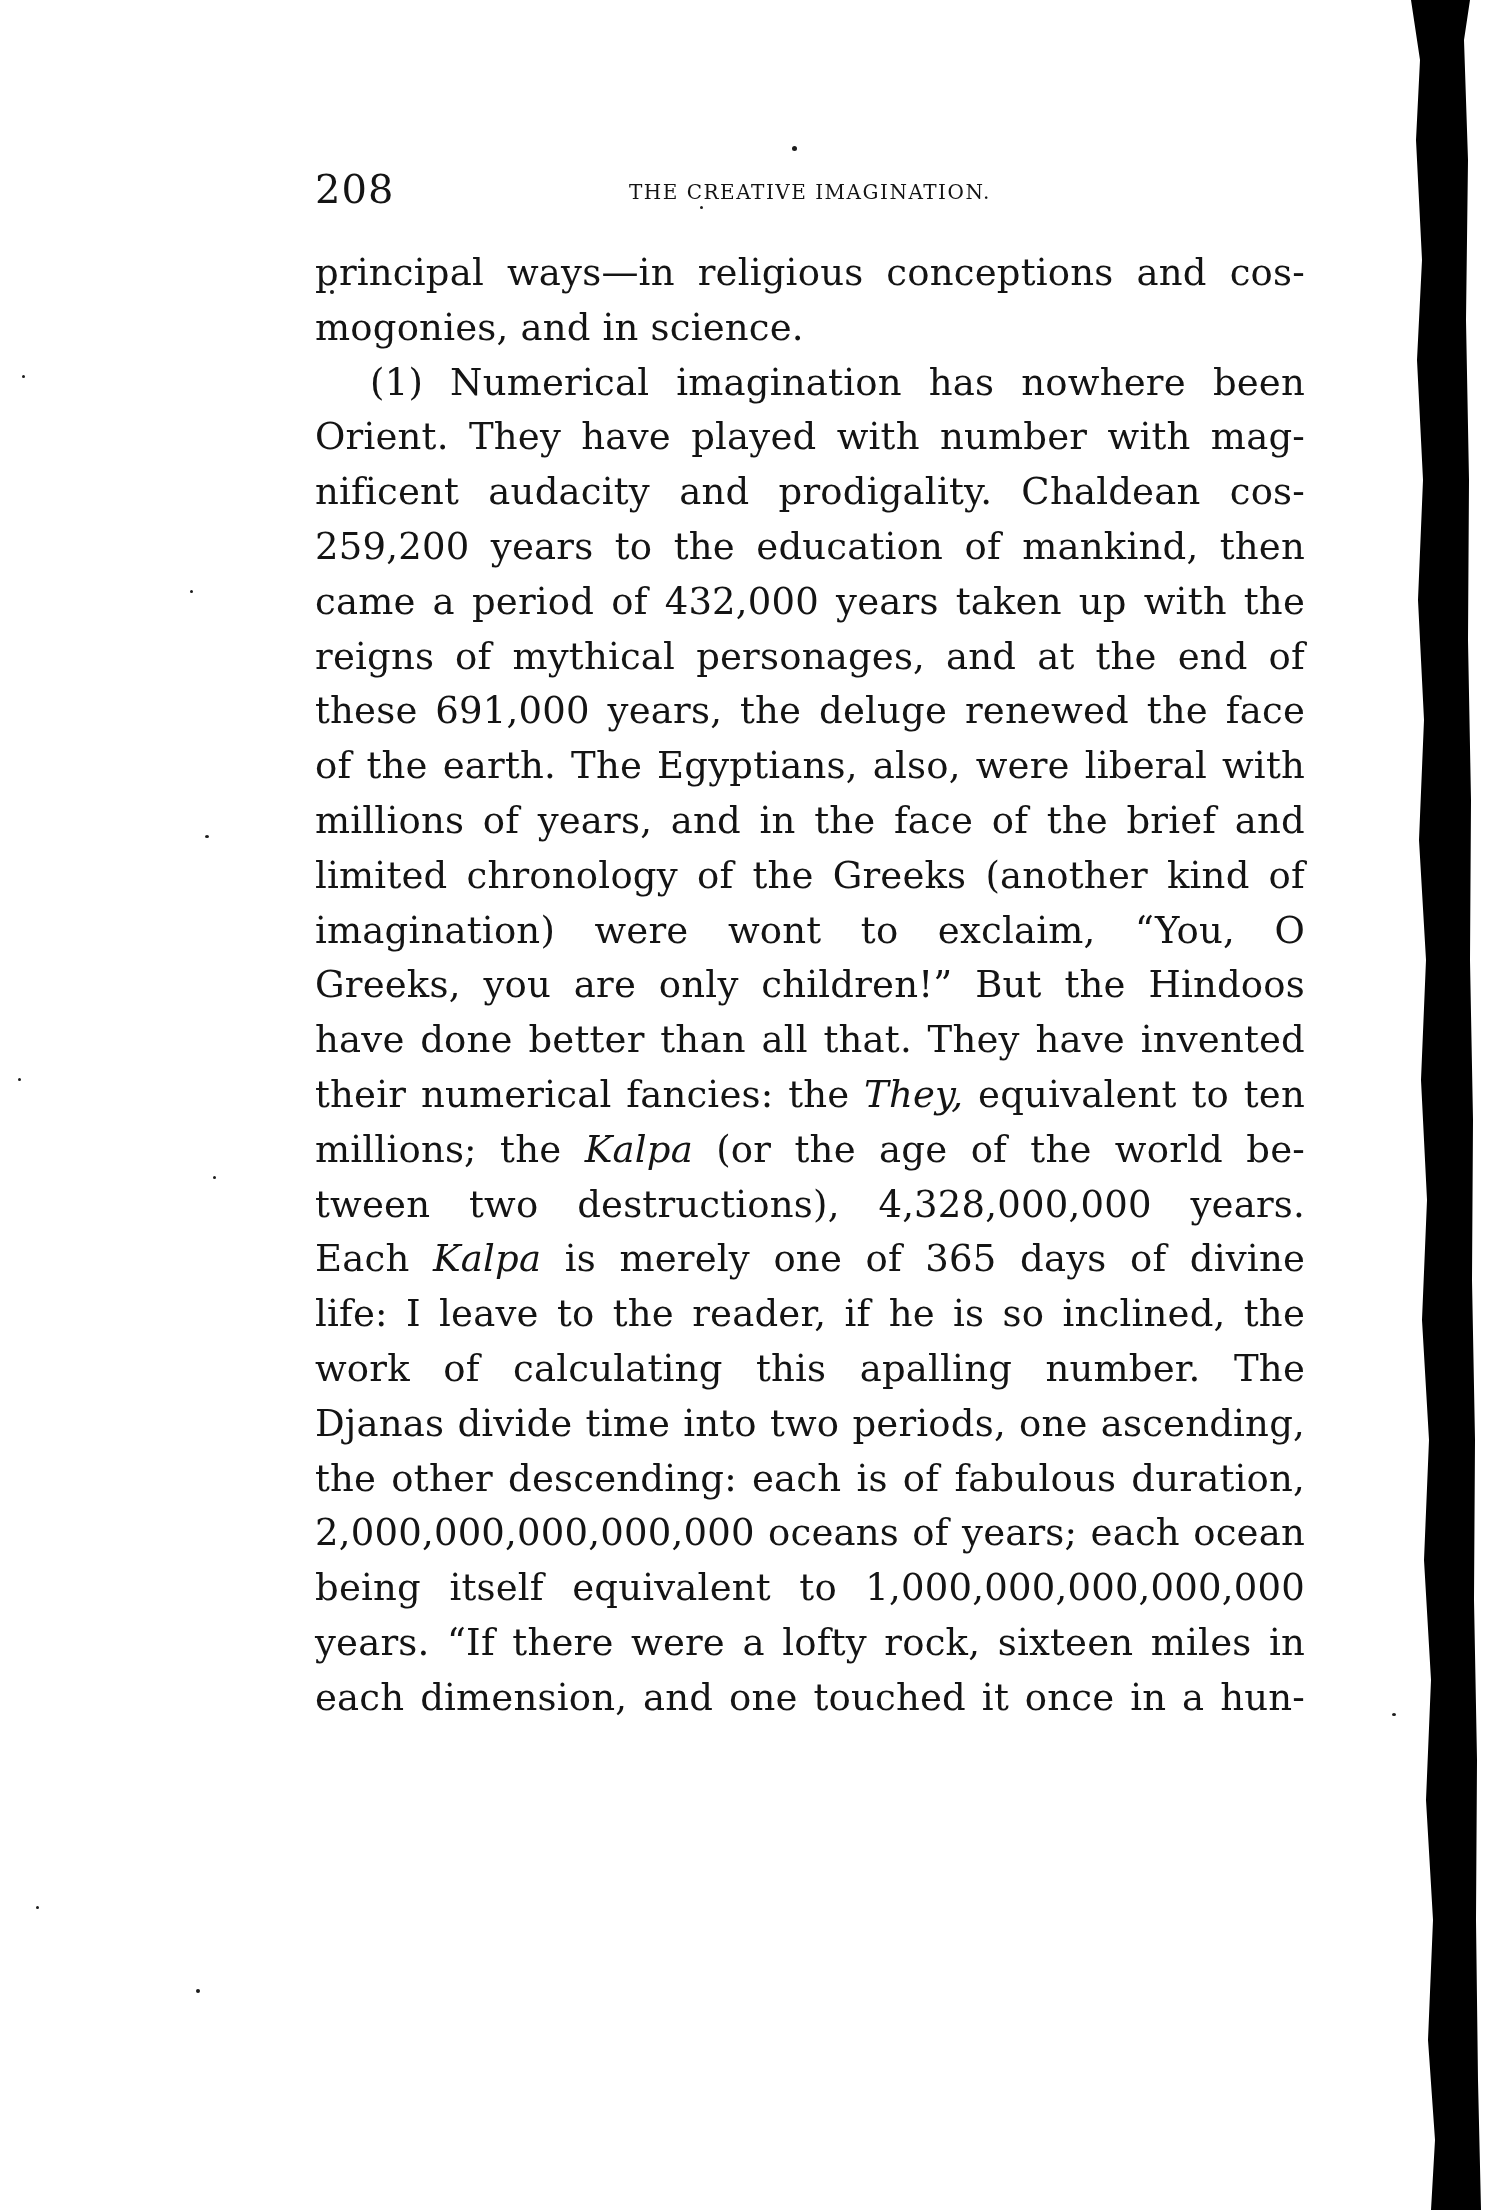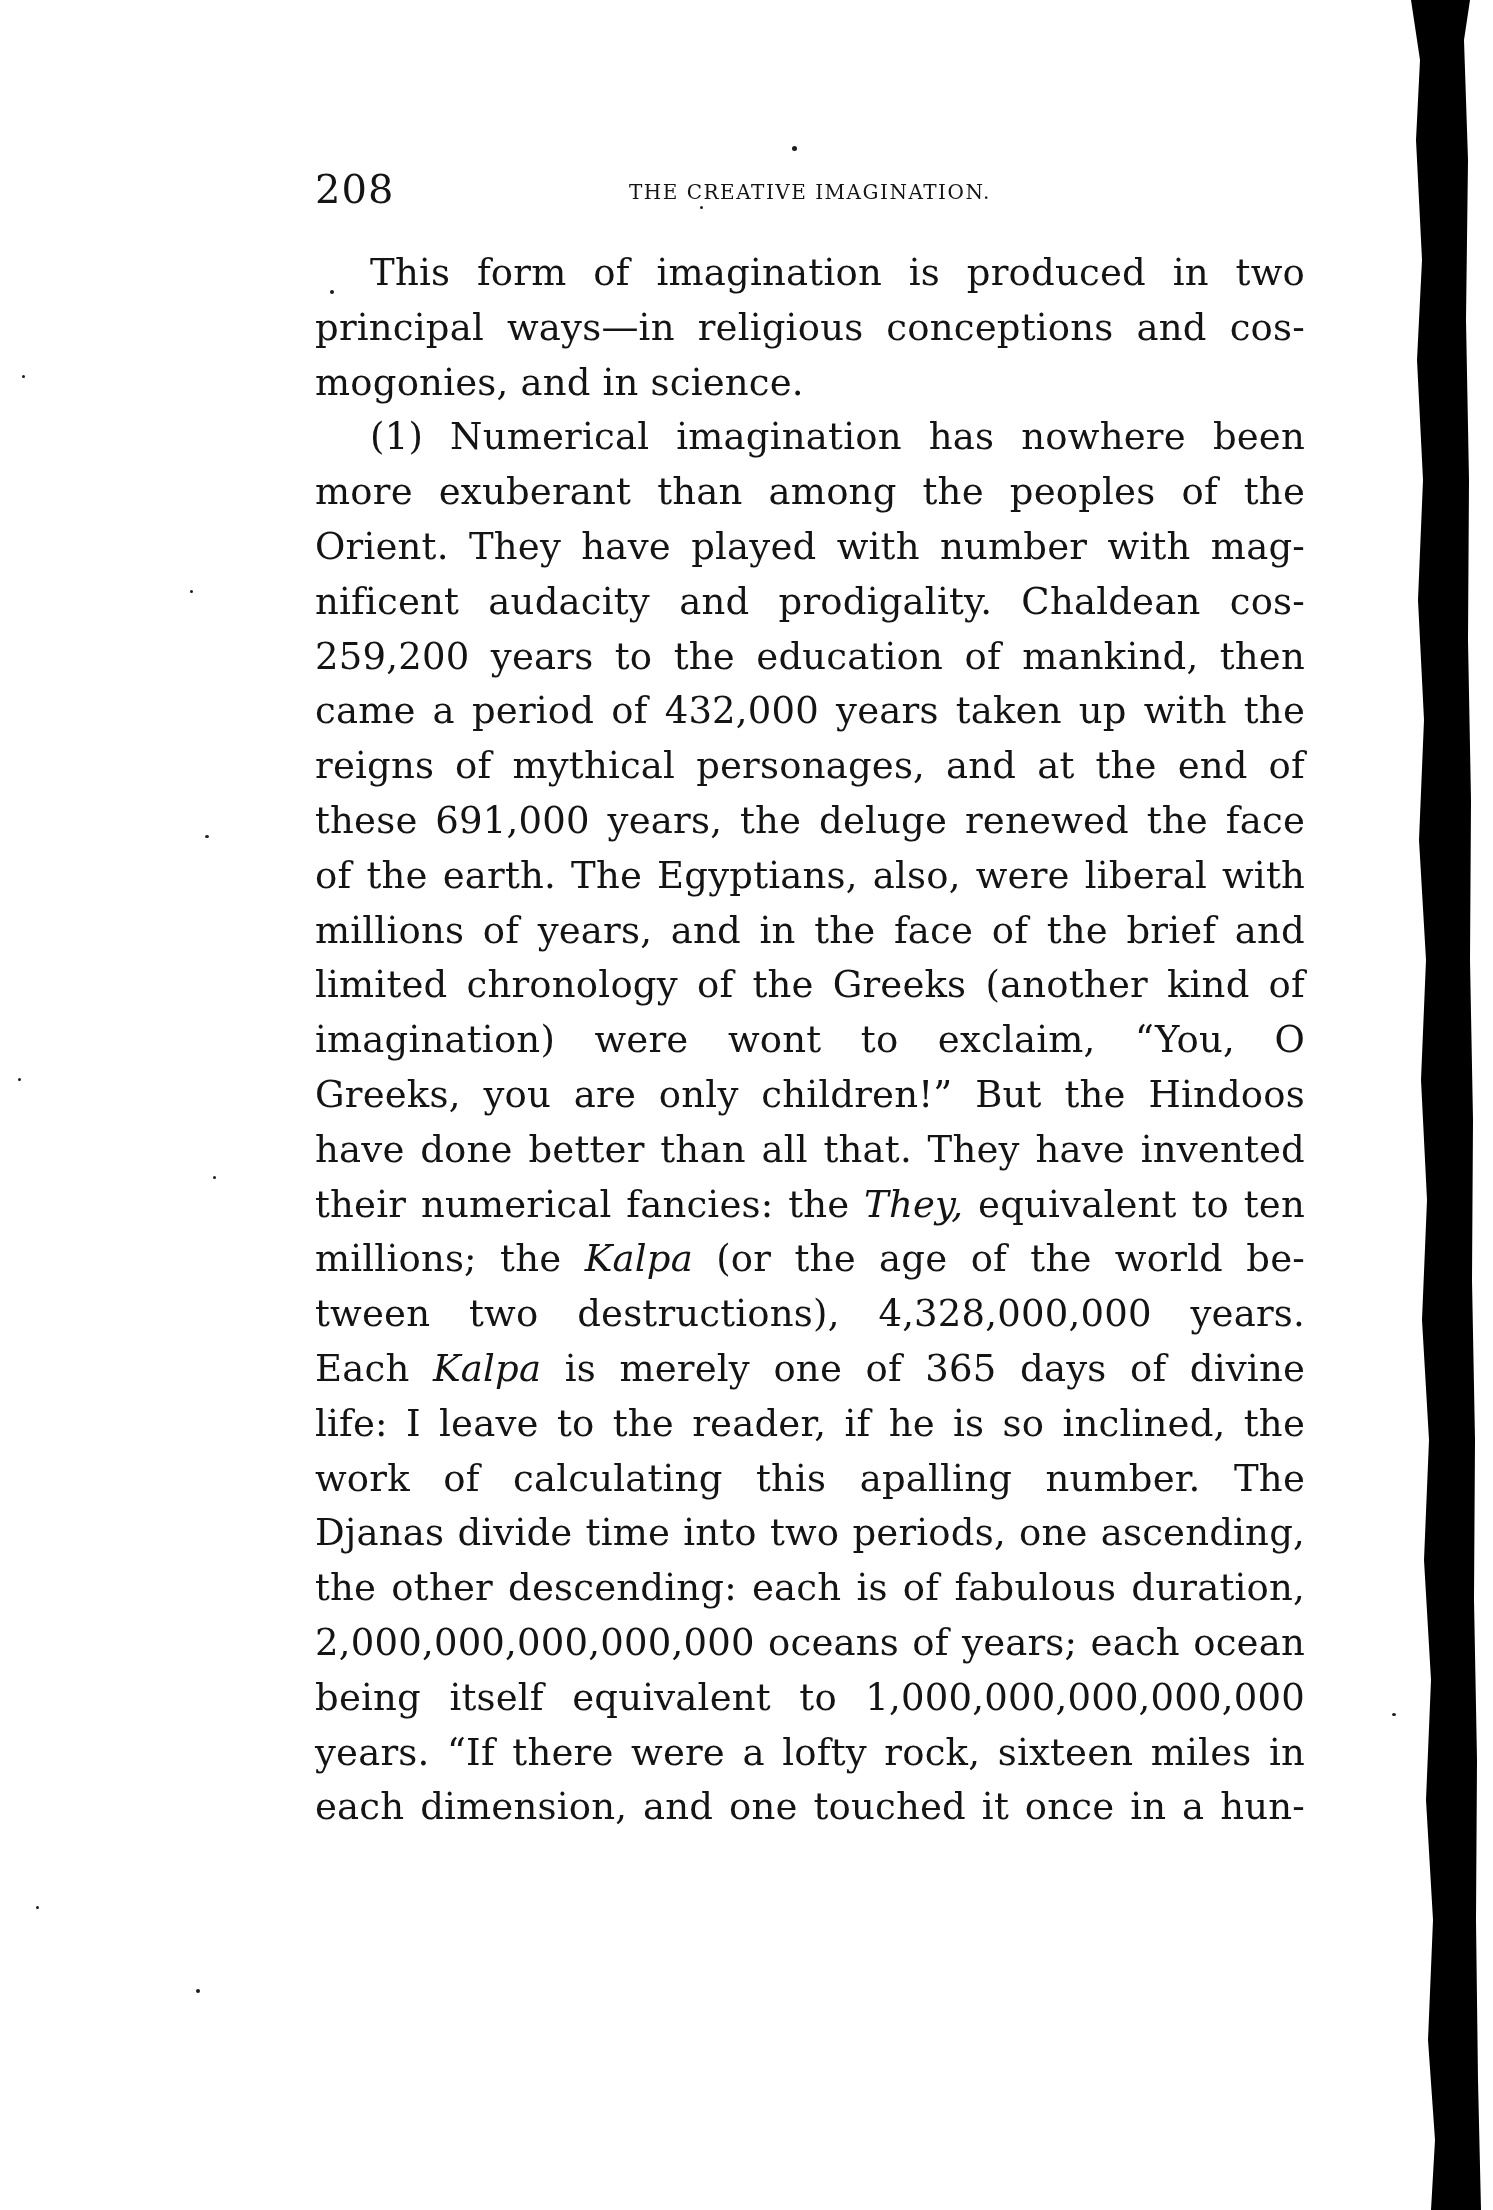--- a/index.html
+++ b/index.html
@@ -55,25 +55,23 @@
 </style>
 </head>
 <body>
 
 <div class="page-header">
   <span class="page-number">208</span>
   <span class="running-title">THE CREATIVE IMAGINATION.</span>
 </div>
 
 <div class="text-block">
-    <div class="line indent"><span>This form of imagination is produced in two</span></div>
     <div class="line"><span>principal ways—in religious conceptions and cos-</span></div>
     <div class="line no-just"><span>mogonies, and in science.</span></div>
     <div class="line indent"><span>(1) Numerical imagination has nowhere been</span></div>
-    <div class="line"><span>more exuberant than among the peoples of the</span></div>
     <div class="line"><span>Orient. They have played with number with mag-</span></div>
     <div class="line"><span>nificent audacity and prodigality. Chaldean cos-</span></div>
     <div class="line"><span>259,200 years to the education of mankind, then</span></div>
     <div class="line"><span>came a period of 432,000 years taken up with the</span></div>
     <div class="line"><span>reigns of mythical personages, and at the end of</span></div>
     <div class="line"><span>these 691,000 years, the deluge renewed the face</span></div>
     <div class="line"><span>of the earth. The Egyptians, also, were liberal with</span></div>
     <div class="line"><span>millions of years, and in the face of the brief and</span></div>
     <div class="line"><span>limited chronology of the Greeks (another kind of</span></div>
     <div class="line"><span>imagination) were wont to exclaim, “You, O</span></div>

